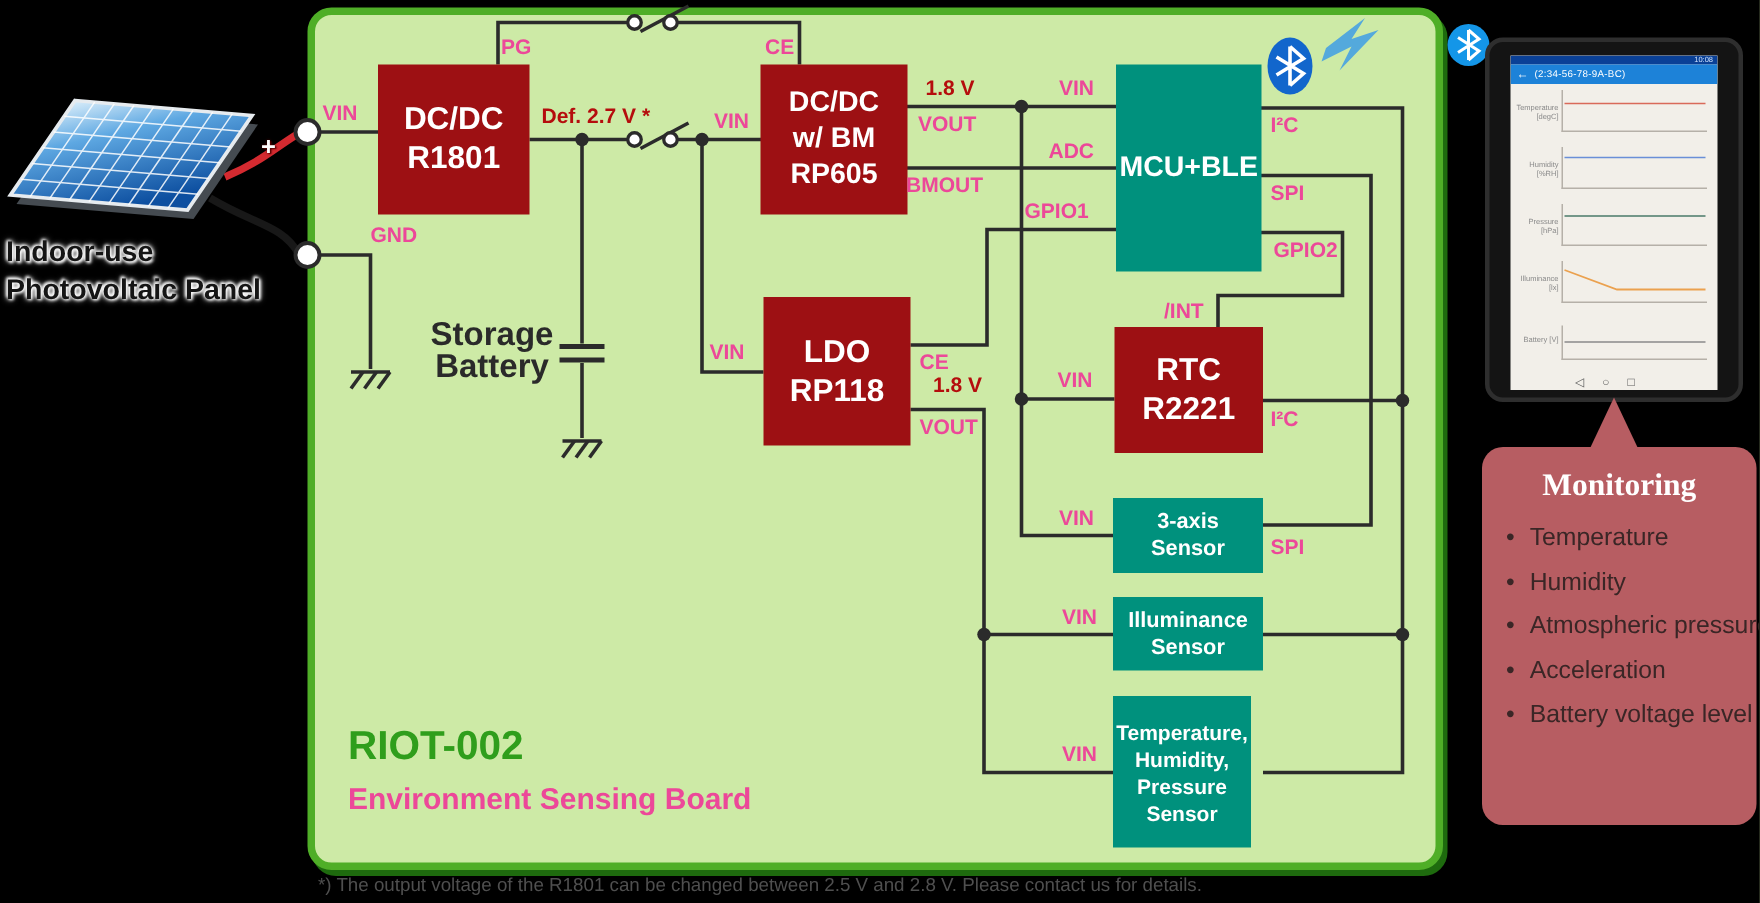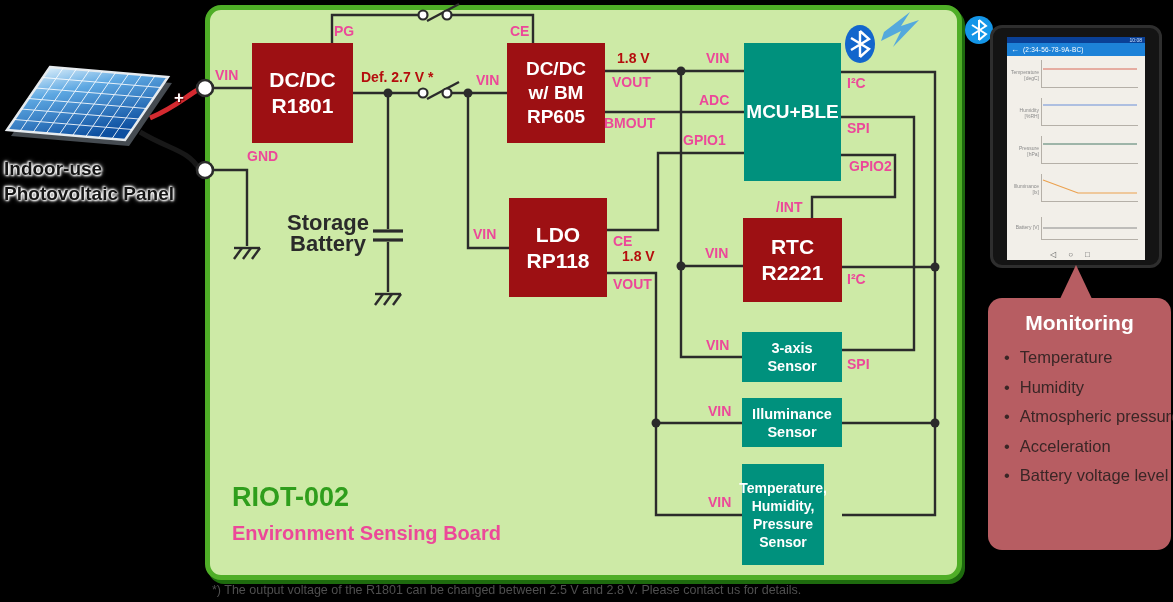--- a/index.html
+++ b/index.html
@@ -42,21 +42,21 @@
   .tlabel{width:32px;font-size:5px;color:#8a8a8a;text-align:right;padding-right:2px;line-height:6px;
           align-self:center;}
   .tplot{position:relative;width:96px;height:27px;border-left:1px solid #b5b0a8;border-bottom:1px solid #b5b0a8;margin-bottom:6px;}
   .tnav{position:absolute;left:0;right:0;bottom:1px;text-align:center;color:#5c5c5c;font-size:8px;letter-spacing:12px;}
   
   .callout{position:absolute;left:988px;top:298px;width:183px;height:252px;background:#b75d62;
            border-radius:14px;box-sizing:border-box;}
   .callout-tri{position:absolute;left:1059px;top:265px;width:0;height:0;
                border-left:17px solid transparent;border-right:17px solid transparent;
                border-bottom:36px solid #b75d62;}
-  .callout h3{margin:13px 0 8px 0;text-align:center;color:#fff;font-size:21px;}
+  .callout h3{margin:13px 0 8px 0;text-align:center;color:#fff;font-size:21px;font-family:Liberation Serif, serif;}
   .callout ul{list-style:none;margin:0;padding:0 8px 0 16px;}
   .callout li{color:#3a2626;font-size:16.5px;line-height:29.5px;white-space:nowrap;}
   .blt{margin-right:10px;}
 </style>
 </head>
 <body>
 
 <div class="canvas">
 
   <svg class="svglayer" width="210" height="200" viewBox="0 0 210 200">
@@ -201,21 +201,21 @@
 RP605</div>
   <div class="blk teal-blk" style="left:744px;top:43px;width:97px;height:138px;font-size:19px;">MCU+BLE</div>
   <div class="blk red-blk" style="left:509px;top:198px;width:98px;height:99px;font-size:21px;line-height:26px;">LDO
 RP118</div>
   <div class="blk red-blk" style="left:743px;top:218px;width:99px;height:84px;font-size:21px;line-height:26px;">RTC
 R2221</div>
   <div class="blk teal-blk" style="left:742px;top:332px;width:100px;height:50px;font-size:14.5px;line-height:18px;">3-axis
 Sensor</div>
   <div class="blk teal-blk" style="left:742px;top:398px;width:100px;height:49px;font-size:14.5px;line-height:18px;">Illuminance
 Sensor</div>
-  <div class="blk teal-blk" style="left:742px;top:464px;width:82px;height:101px;font-size:14px;line-height:18px;">Temperature,
+  <div class="blk teal-blk" style="left:742px;top:464px;width:92px;height:101px;font-size:14px;line-height:18px;">Temperature,
 Humidity,
 Pressure
 Sensor</div>
 
   <span class="pin" style="left:215px;top:68px;">VIN</span>
   <span class="pin" style="left:215px;top:149px;margin-left:32px;">GND</span>
   <span class="pin" style="left:334px;top:24px;">PG</span>
   <span class="pin" style="left:510px;top:24px;">CE</span>
   <span class="pin red" style="left:361px;top:70px;">Def. 2.7 V *</span>
   <span class="pin" style="left:476px;top:73px;">VIN</span>

